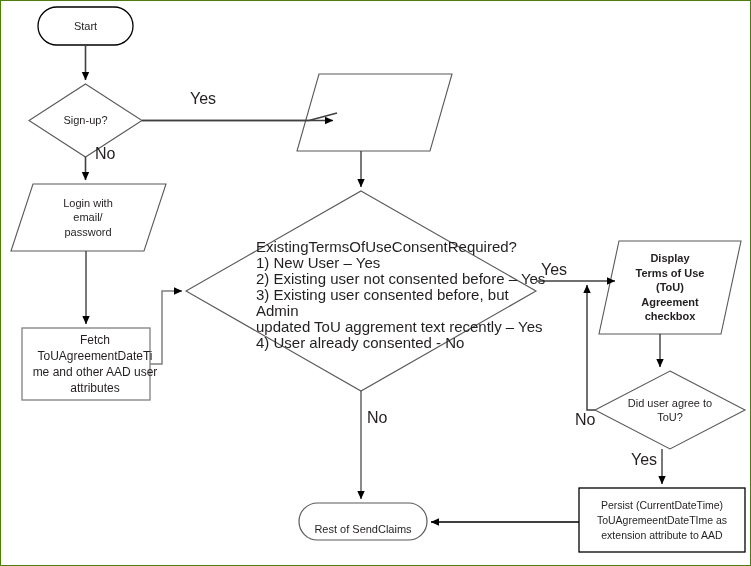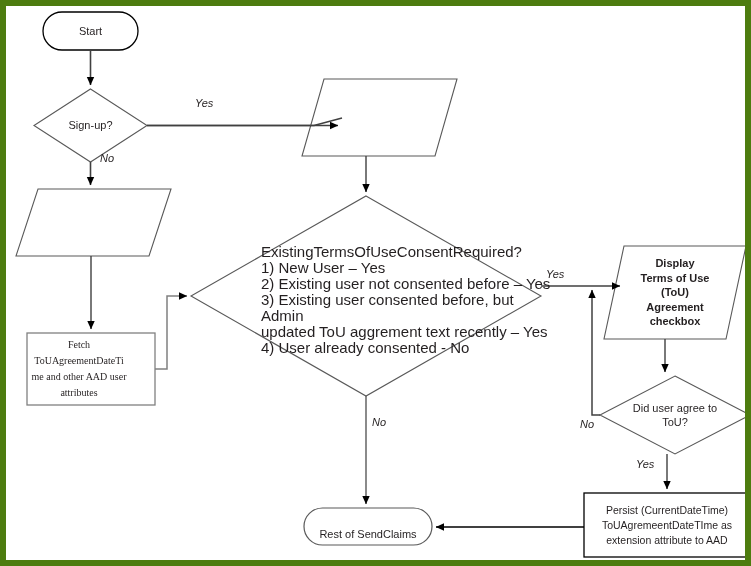--- a/index.html
+++ b/index.html
@@ -8,21 +8,21 @@
     background: #ffffff;
   }
   body {
     font-family: "Liberation Sans", sans-serif;
   }
   #canvas {
     position: relative;
     width: 751px;
     height: 566px;
     background: #ffffff;
-    border: 6px solid #4d7c0f;
+    border: 1px solid #4d7c0f;
     box-sizing: border-box;
     overflow: hidden;
   }
   #diagram-svg {
     position: absolute;
     left: 0;
     top: 0;
     width: 751px;
     height: 566px;
   }
@@ -34,24 +34,23 @@
     text-align: center;
     color: #231f20;
     font-size: 11px;
     line-height: 14.5px;
     white-space: pre-line;
     pointer-events: none;
   }
   .edge-label {
     position: absolute;
     color: #231f20;
-    font-size: 11px;
+    font-size: 16px;
     line-height: 13px;
     white-space: nowrap;
-    font-style: italic;
   }
   .dec-text {
     position: absolute;
     color: #231f20;
     font-size: 15px;
     line-height: 16px;
     white-space: pre-line;
     text-align: left;
   }
 </style>
@@ -139,22 +138,25 @@
 
     
     <line x1="578" y1="521" x2="430" y2="521" stroke="#000000" stroke-width="1.4" marker-end="url(#arrow-black)"></line>
   </svg>
 
   <div class="node-text" style="left:37px; top:6px; width:95px; height:38px;">Start</div>
 
   <div class="node-text" style="left:28px; top:83px; width:113px; height:73px;">Sign-up?</div>
 
 
+  <div class="node-text" style="left:14px; top:183px; width:146px; height:67px;">Login with
+email/
+password</div>
 
-  <div class="node-text" style="left:7px; top:327px; width:132px; height:72px; font-size:10px; line-height:16px;font-family:Liberation Serif, serif;">Fetch
+  <div class="node-text" style="left:28px; top:327px; width:132px; height:72px; font-size:12px; line-height:16px;">Fetch
 ToUAgreementDateTi
 me and other AAD user
 attributes</div>
 
   <div class="dec-text" style="left:255px; top:238px; width:290px;">ExistingTermsOfUseConsentRequired?
 1) New User – Yes
 2) Existing user not consented before – Yes
 3) Existing user consented before, but Admin
 updated ToU aggrement text recently – Yes
 4) User already consented - No</div>

